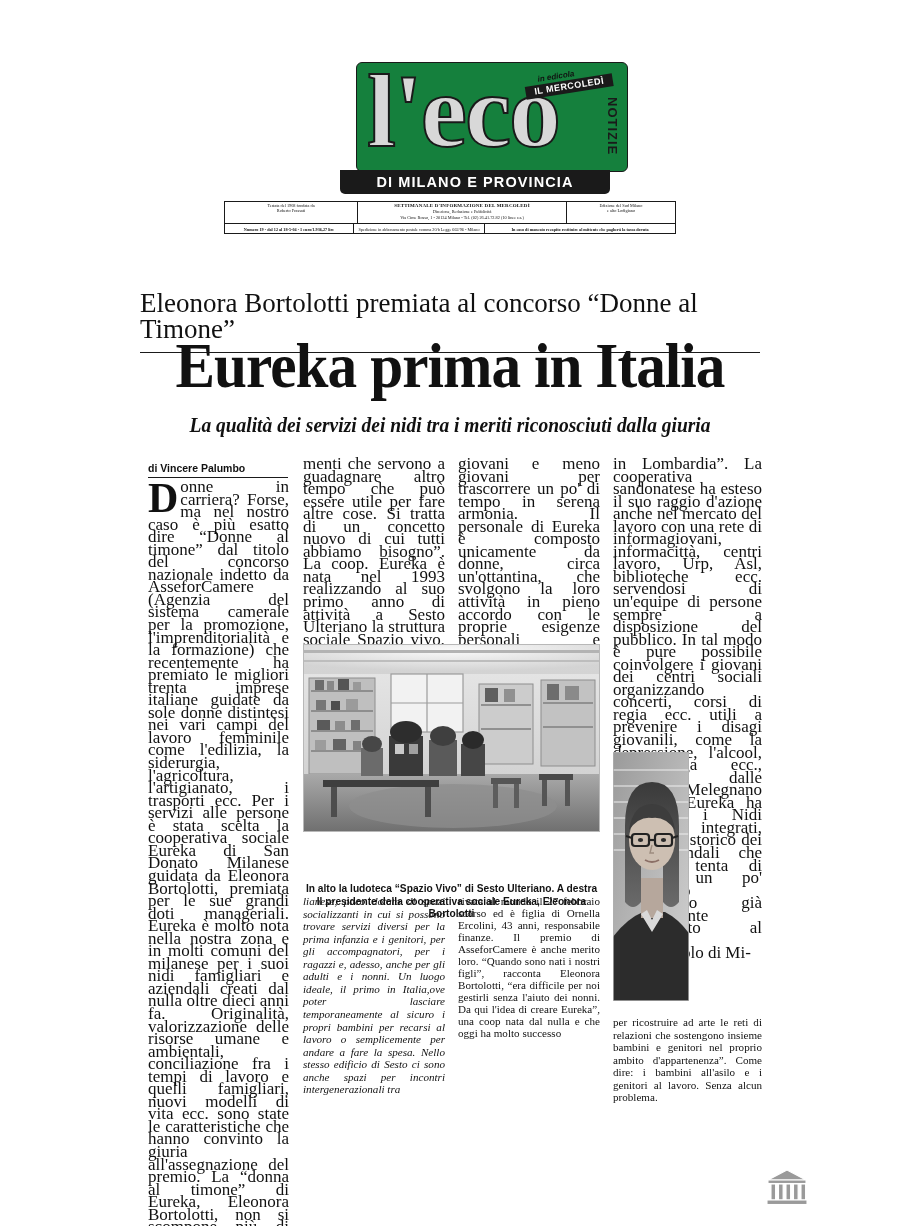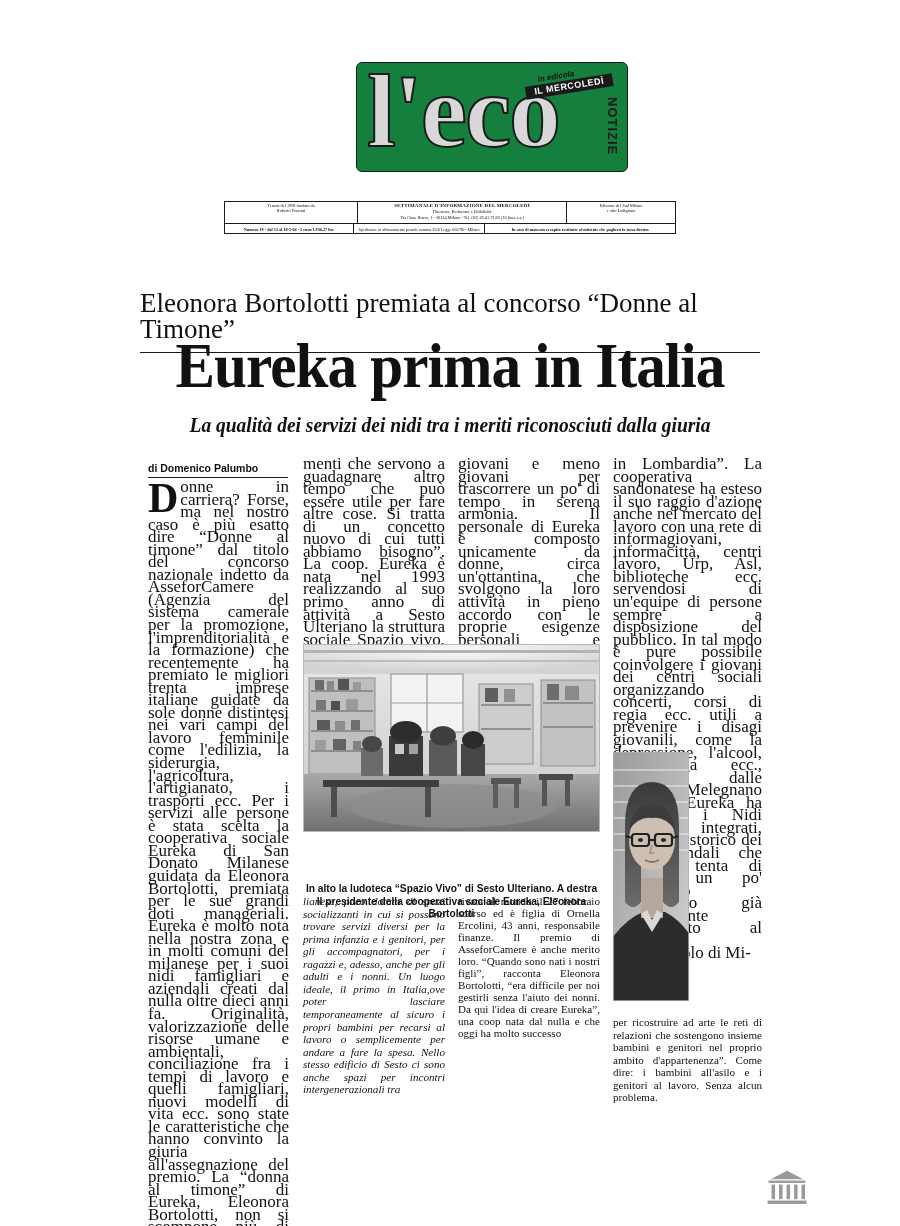--- a/index.html
+++ b/index.html
@@ -184,20 +184,21 @@
 
   <div class="masthead">
     <div class="logo-box">
       <div class="logo-word">l'eco</div>
       <div class="logo-notizie">NOTIZIE</div>
       <div class="sticker">
         <div class="s1">in edicola</div>
         <div class="s2">IL MERCOLEDÌ</div>
       </div>
     </div>
+    <div class="logo-strip">DI MILANO E PROVINCIA</div>
   </div>
 
   <div class="infobar">
     <div class="infobar-top">
       <div class="ib-cell ib-a">
         <div class="ib-line">Testata del 1968 fondata da</div>
         <div class="ib-line">Roberto Frassati</div>
       </div>
       <div class="ib-cell ib-b">
         <div class="ib-title">SETTIMANALE D'INFORMAZIONE DEL MERCOLEDÌ</div>
@@ -219,21 +220,21 @@
       <div class="ibb-c">
         <div class="ib-smallb">In caso di mancato recapito restituire al mittente che pagherà la tassa dovuta</div>
       </div>
     </div>
   </div>
 
   <div class="kicker">Eleonora Bortolotti premiata al concorso “Donne al Timone”</div>
   <div class="headline">Eureka prima in Italia</div>
   <div class="subhead">La qualità dei servizi dei nidi tra i meriti riconosciuti dalla giuria</div>
 
-  <div class="byline">di Domenico Palumbo</div>
+  <div class="byline">di Vincere Palumbo</div>
 
   <div class="col" id="col1">
     <p class="dropcap">Donne in carriera? Forse, ma nel nostro caso è più esatto dire “Donne al timone” dal titolo del concorso nazionale indetto da AsseforCamere (Agenzia del sistema camerale per la promozione, l'imprenditorialità e la formazione) che recentemente ha premiato le migliori trenta imprese italiane guidate da sole donne distintesi nei vari campi del lavoro femminile come l'edilizia, la siderurgia, l'agricoltura, l'artigianato, i trasporti ecc. Per i servizi alle persone è stata scelta la cooperativa sociale Eureka di San Donato Milanese guidata da Eleonora Bortolotti, premiata per le sue grandi doti manageriali. Eureka è molto nota nella nostra zona e in molti comuni del milanese per i suoi nidi famigliari e aziendali creati dal nulla oltre dieci anni fa. Originalità, valorizzazione delle risorse umane e ambientali, conciliazione fra i tempi di lavoro e quelli famigliari, nuovi modelli di vita ecc. sono state le caratteristiche che hanno convinto la giuria all'assegnazione del premio. La “donna al timone” di Eureka, Eleonora Bortolotti, non si scompone più di tanto per il premio ricevuto. “Vincere questo premio è una soddisfazione”, dichiara la presidente, “ma è da sempre che cerchiamo di conciliare la vita privata delle persone con il lavoro. Utilizzare per i propri figli nel modo giusto il nido a ore, la ludoteca, ecc. significa adottare tutti quegli accorgi-</p>
   </div>
 
   <div class="col" id="col2">
     <p>menti che servono a guadagnare altro tempo che può essere utile per fare altre cose. Si tratta di un concetto nuovo di cui tutti abbiamo bisogno”. La coop. Eureka è nata nel 1993 realizzando al suo primo anno di attività a Sesto Ulteriano la struttura sociale Spazio vivo, una ludoteca pilota progettata su misura per un quartiere, come quello sangiu-</p>
   </div>
 
   <div class="col" id="col3">

